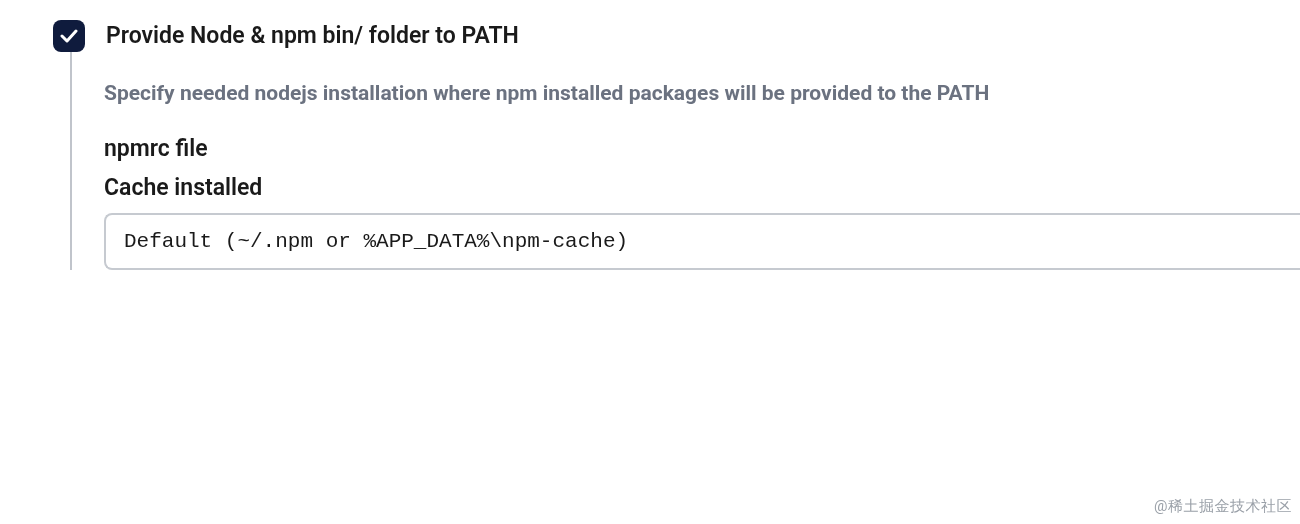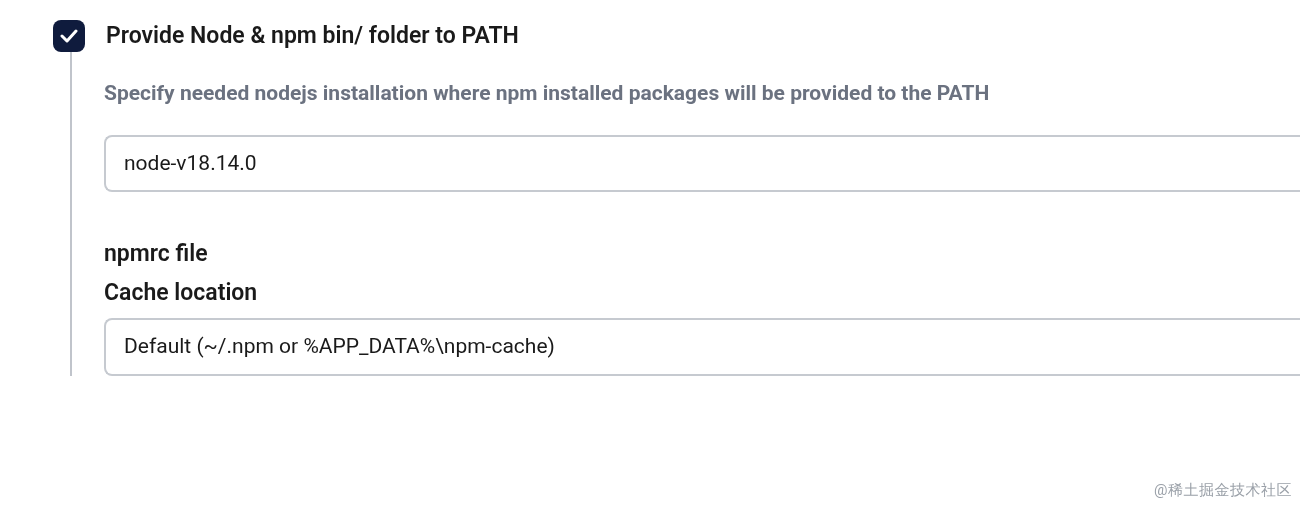--- a/index.html
+++ b/index.html
@@ -72,25 +72,25 @@
       padding: 14px 18px;
       font-size: 21px;
       color: #1a1a1a;
       font-weight: 400;
       appearance: none;
       -webkit-appearance: none;
       cursor: pointer;
       font-family: inherit;
       line-height: 1.2;
     }
-    .last-select .select-wrap { margin-bottom: 24px; }
+    .last-select .select-wrap { margin-bottom: 24px; font-family: Liberation Mono, monospace; }
     .watermark {
       position: absolute;
       right: 8px;
-      bottom: 24px;
+      bottom: 8px;
       font-size: 15px;
       color: #9aa0a8;
       font-weight: 400;
       letter-spacing: 0.5px;
     }
   </style>
 </head>
 <body>
 
 <div class="section-row">
@@ -99,31 +99,28 @@
       <path d="M2 7 L7 12 L16 2" stroke="#ffffff" stroke-width="3" stroke-linecap="round" stroke-linejoin="round"></path>
     </svg>
   </div>
   <div class="section-label">Provide Node &amp; npm bin/ folder to PATH</div>
 </div>
 
 <div class="indented-block">
 
   <div>
     <div class="field-help">Specify needed nodejs installation where npm installed packages will be provided to the PATH</div>
-    <div class="select-wrap">
-      <div class="select-box">node-v18.14.0</div>
-    </div>
   </div>
 
   <div>
     <div class="field-title">npmrc file</div>
   </div>
 
   <div class="last-select">
-    <div class="field-title">Cache location</div>
+    <div class="field-title">Cache installed</div>
     <div class="select-wrap">
       <div class="select-box">Default (~/.npm or %APP_DATA%\npm-cache)</div>
     </div>
   </div>
 
 </div>
 
 <div class="watermark">@稀土掘金技术社区</div>
 
 </body></html>

